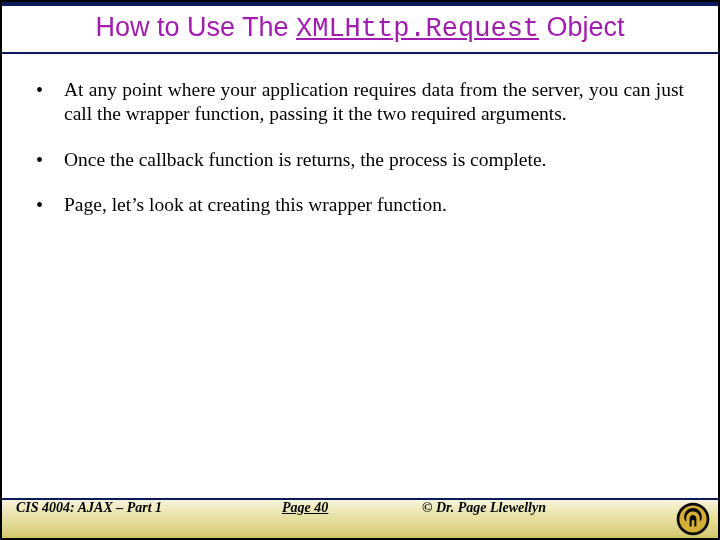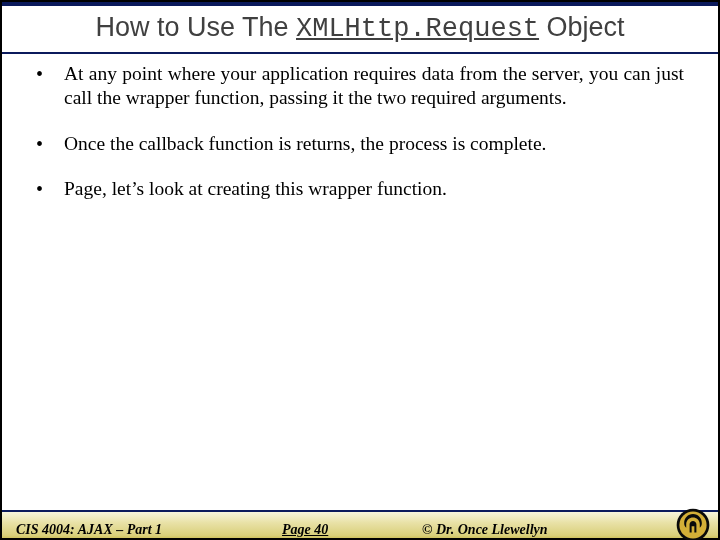--- a/index.html
+++ b/index.html
@@ -14,52 +14,52 @@
   .title-wrap {
     border-top: 4px solid #0b1a5c;
     border-bottom: 2px solid #0b1a5c;
     padding: 6px 10px 8px 10px;
     text-align: center;
   }
   .title-wrap h1 {
     font-family: Arial, Helvetica, sans-serif;
     font-weight: 400;
     font-size: 27px;
-    color: #404040;
+    color: #a21caf;
     white-space: nowrap;
   }
   .title-wrap h1 .mono {
     font-family: "Courier New", Courier, monospace;
     text-decoration: underline;
   }
   .body {
     flex: 1 1 auto;
-    padding: 8px 34px 10px 34px;
+    padding: 24px 34px 10px 34px;
   }
   ul.bullets { list-style: none; }
   ul.bullets > li {
     position: relative;
     padding-left: 28px;
     margin-bottom: 22px;
     font-size: 19.5px;
     line-height: 1.22;
     color: #000;
     text-align: justify;
   }
   ul.bullets > li::before {
     content: "•";
     position: absolute;
     left: 0; top: 0;
     font-size: 20px;
   }
   .footer {
-    height: 28px;
+    height: 40px;
     border-top: 2px solid #0b1a5c;
     background: linear-gradient(#f7f4dc, #e9e2a8 40%, #d9cf7a 90%, #cfc360);
-    display: flex; align-items: flex-end;
+    display: flex; align-items: flex-start;
     padding: 0 14px 0 14px;
     position: relative;
   }
   .footer .course {
     font-style: italic; font-weight: bold;
     font-size: 14px;
     flex: 0 0 auto;
     min-width: 220px;
   }
   .footer .page {
@@ -96,21 +96,21 @@
     <ul class="bullets">
       <li>At any point where your application requires data from the server, you can just call the wrapper function, passing it the two required arguments.</li>
       <li>Once the callback function is returns, the process is complete.</li>
       <li>Page, let’s look at creating this wrapper function.</li>
     </ul>
   </div>
 
   <div class="footer">
     <span class="course">CIS 4004: AJAX – Part 1</span>
     <span class="page">Page 40</span>
-    <span class="copyright">© Dr. Once Llewellyn</span>
+    <span class="copyright">© Dr. Page Llewellyn</span>
     <span class="logo">
       <svg viewBox="0 0 100 100" width="34" height="34">
         <circle cx="50" cy="50" r="48" fill="#0a0a0a"></circle>
         <circle cx="50" cy="50" r="40" fill="#d4af37"></circle>
         <path d="M50 18 C35 18 24 30 24 45 C24 50 26 55 30 58 L30 48 C30 36 40 28 50 28 C60 28 70 36 70 48 L70 58 C74 55 76 50 76 45 C76 30 65 18 50 18 Z M40 48 L40 72 L46 72 L46 54 L54 54 L54 72 L60 72 L60 48 C60 42 55 38 50 38 C45 38 40 42 40 48 Z" fill="#0a0a0a"></path>
       </svg>
     </span>
   </div>
 
 </div>

